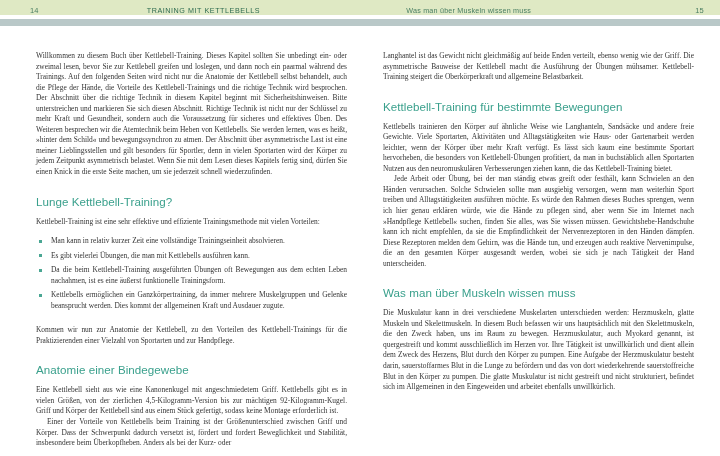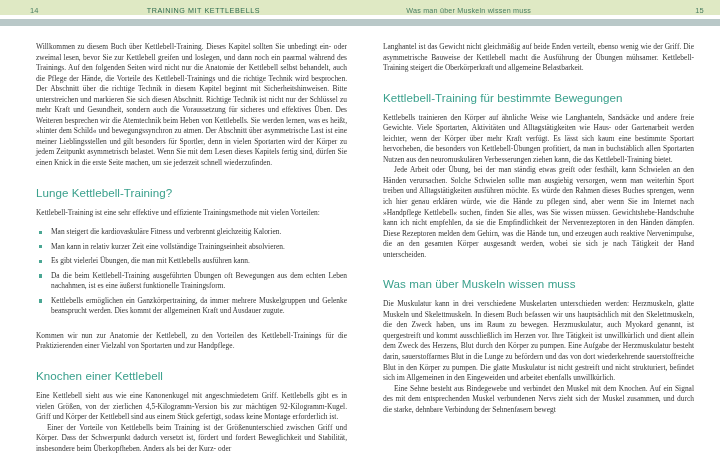--- a/index.html
+++ b/index.html
@@ -64,21 +64,21 @@
     width: 720px;
     height: 7px;
     background: #b9c8c8;
   }
 
   
   .page {
     position: relative;
     width: 720px;
     height: 430px;
-    padding-top: 16px;
+    padding-top: 25px;
     box-sizing: border-box;
   }
   .columns {
     display: flex;
     gap: 36px;
     padding: 0 30px 0 36px;
   }
   .col {
     width: 311px;
     flex: 0 0 311px;
@@ -151,32 +151,31 @@
 
     <div class="col">
 
       <p class="body noindent">Willkommen zu diesem Buch über Kettlebell-Training. Dieses Kapitel sollten Sie unbedingt ein- oder zweimal lesen, bevor Sie zur Kettlebell greifen und loslegen, und dann noch ein paarmal während des Trainings. Auf den folgenden Seiten wird nicht nur die Anatomie der Kettlebell selbst behandelt, auch die Pflege der Hände, die Vorteile des Kettlebell-Trainings und die richtige Technik wird besprochen. Der Abschnitt über die richtige Technik in diesem Kapitel beginnt mit Sicherheitshinweisen. Bitte unterstreichen und markieren Sie sich diesen Abschnitt. Richtige Technik ist nicht nur der Schlüssel zu mehr Kraft und Gesundheit, sondern auch die Voraussetzung für sicheres und effektives Üben. Des Weiteren besprechen wir die Atemtechnik beim Heben von Kettlebells. Sie werden lernen, was es heißt, »hinter dem Schild« und bewegungssynchron zu atmen. Der Abschnitt über asymmetrische Last ist eine meiner Lieblingsstellen und gilt besonders für Sportler, denn in vielen Sportarten wird der Körper zu jedem Zeitpunkt asymmetrisch belastet. Wenn Sie mit dem Lesen dieses Kapitels fertig sind, dürfen Sie einen Knick in die erste Seite machen, um sie jederzeit schnell wiederzufinden.</p>
 
       <h2 class="section">Lunge Kettlebell-Training?</h2>
 
       <p class="body noindent">Kettlebell-Training ist eine sehr effektive und effiziente Trainingsmethode mit vielen Vorteilen:</p>
 
       <ul class="bullets">
-        <li>Man steigert die kardiovaskuläre Fitness und verbrennt gleichzeitig Kalorien.</li>
         <li>Man kann in relativ kurzer Zeit eine vollständige Trainingseinheit absolvieren.</li>
         <li>Es gibt vielerlei Übungen, die man mit Kettlebells ausführen kann.</li>
         <li>Da die beim Kettlebell-Training ausgeführten Übungen oft Bewegungen aus dem echten Leben nachahmen, ist es eine äußerst funktionelle Trainingsform.</li>
         <li>Kettlebells ermöglichen ein Ganzkörpertraining, da immer mehrere Muskelgruppen und Gelenke beansprucht werden. Dies kommt der allgemeinen Kraft und Ausdauer zugute.</li>
       </ul>
 
       <div class="spacer-10"></div>
 
       <p class="body noindent">Kommen wir nun zur Anatomie der Kettlebell, zu den Vorteilen des Kettlebell-Trainings für die Praktizierenden einer Vielzahl von Sportarten und zur Handpflege.</p>
 
-      <h2 class="section">Knochen einer Kettlebell</h2>
+      <h2 class="section">Anatomie einer Bindegewebe</h2>
 
       <p class="body noindent">Eine Kettlebell sieht aus wie eine Kanonenkugel mit angeschmiedetem Griff. Kettlebells gibt es in vielen Größen, von der zierlichen 4,5-Kilogramm-Version bis zur mächtigen 92-Kilogramm-Kugel. Griff und Körper der Kettlebell sind aus einem Stück gefertigt, sodass keine Montage erforderlich ist.</p>
 
       <p class="body">Einer der Vorteile von Kettlebells beim Training ist der Größenunterschied zwischen Griff und Körper. Dass der Schwerpunkt dadurch versetzt ist, fördert und fordert Beweglichkeit und Stabilität, insbesondere beim Überkopfheben. Anders als bei der Kurz- oder</p>
     </div>
 
     <div class="col">
 
       <p class="body noindent">Langhantel ist das Gewicht nicht gleichmäßig auf beide Enden verteilt, ebenso wenig wie der Griff. Die asymmetrische Bauweise der Kettlebell macht die Ausführung der Übungen mühsamer. Kettlebell-Training steigert die Oberkörperkraft und allgemeine Belastbarkeit.</p>
 
@@ -184,17 +183,16 @@
 
       <p class="body noindent">Kettlebells trainieren den Körper auf ähnliche Weise wie Langhanteln, Sandsäcke und andere freie Gewichte. Viele Sportarten, Aktivitäten und Alltagstätigkeiten wie Haus- oder Gartenarbeit werden leichter, wenn der Körper über mehr Kraft verfügt. Es lässt sich kaum eine bestimmte Sportart hervorheben, die besonders von Kettlebell-Übungen profitiert, da man in buchstäblich allen Sportarten Nutzen aus den neuromuskulären Verbesserungen ziehen kann, die das Kettlebell-Training bietet.</p>
 
 
       <p class="body noindent">Jede Arbeit oder Übung, bei der man ständig etwas greift oder festhält, kann Schwielen an den Händen verursachen. Solche Schwielen sollte man ausgiebig versorgen, wenn man weiterhin Sport treiben und Alltagstätigkeiten ausführen möchte. Es würde den Rahmen dieses Buches sprengen, wenn ich hier genau erklären würde, wie die Hände zu pflegen sind, aber wenn Sie im Internet nach »Handpflege Kettlebell« suchen, finden Sie alles, was Sie wissen müssen. Gewichtshebe-Handschuhe kann ich nicht empfehlen, da sie die Empfindlichkeit der Nervenrezeptoren in den Händen dämpfen. Diese Rezeptoren melden dem Gehirn, was die Hände tun, und erzeugen auch reaktive Nervenimpulse, die an den gesamten Körper ausgesandt werden, wobei sie sich je nach Tätigkeit der Hand unterscheiden.</p>
 
       <h2 class="section">Was man über Muskeln wissen muss</h2>
 
       <p class="body noindent">Die Muskulatur kann in drei verschiedene Muskelarten unterschieden werden: Herzmuskeln, glatte Muskeln und Skelettmuskeln. In diesem Buch befassen wir uns hauptsächlich mit den Skelettmuskeln, die den Zweck haben, uns im Raum zu bewegen. Herzmuskulatur, auch Myokard genannt, ist quergestreift und kommt ausschließlich im Herzen vor. Ihre Tätigkeit ist unwillkürlich und dient allein dem Zweck des Herzens, Blut durch den Körper zu pumpen. Eine Aufgabe der Herzmuskulatur besteht darin, sauerstoffarmes Blut in die Lunge zu befördern und das von dort wiederkehrende sauerstoffreiche Blut in den Körper zu pumpen. Die glatte Muskulatur ist nicht gestreift und nicht strukturiert, befindet sich im Allgemeinen in den Eingeweiden und arbeitet ebenfalls unwillkürlich.</p>
 
-      <p class="body">Eine Sehne besteht aus Bindegewebe und verbindet den Muskel mit dem Knochen. Auf ein Signal des mit dem entsprechenden Muskel verbundenen Nervs zieht sich der Muskel zusammen, und durch die starke, dehnbare Verbindung der Sehnenfasern bewegt</p>
     </div>
 
   </div>
 </div>
 
 </body></html>

